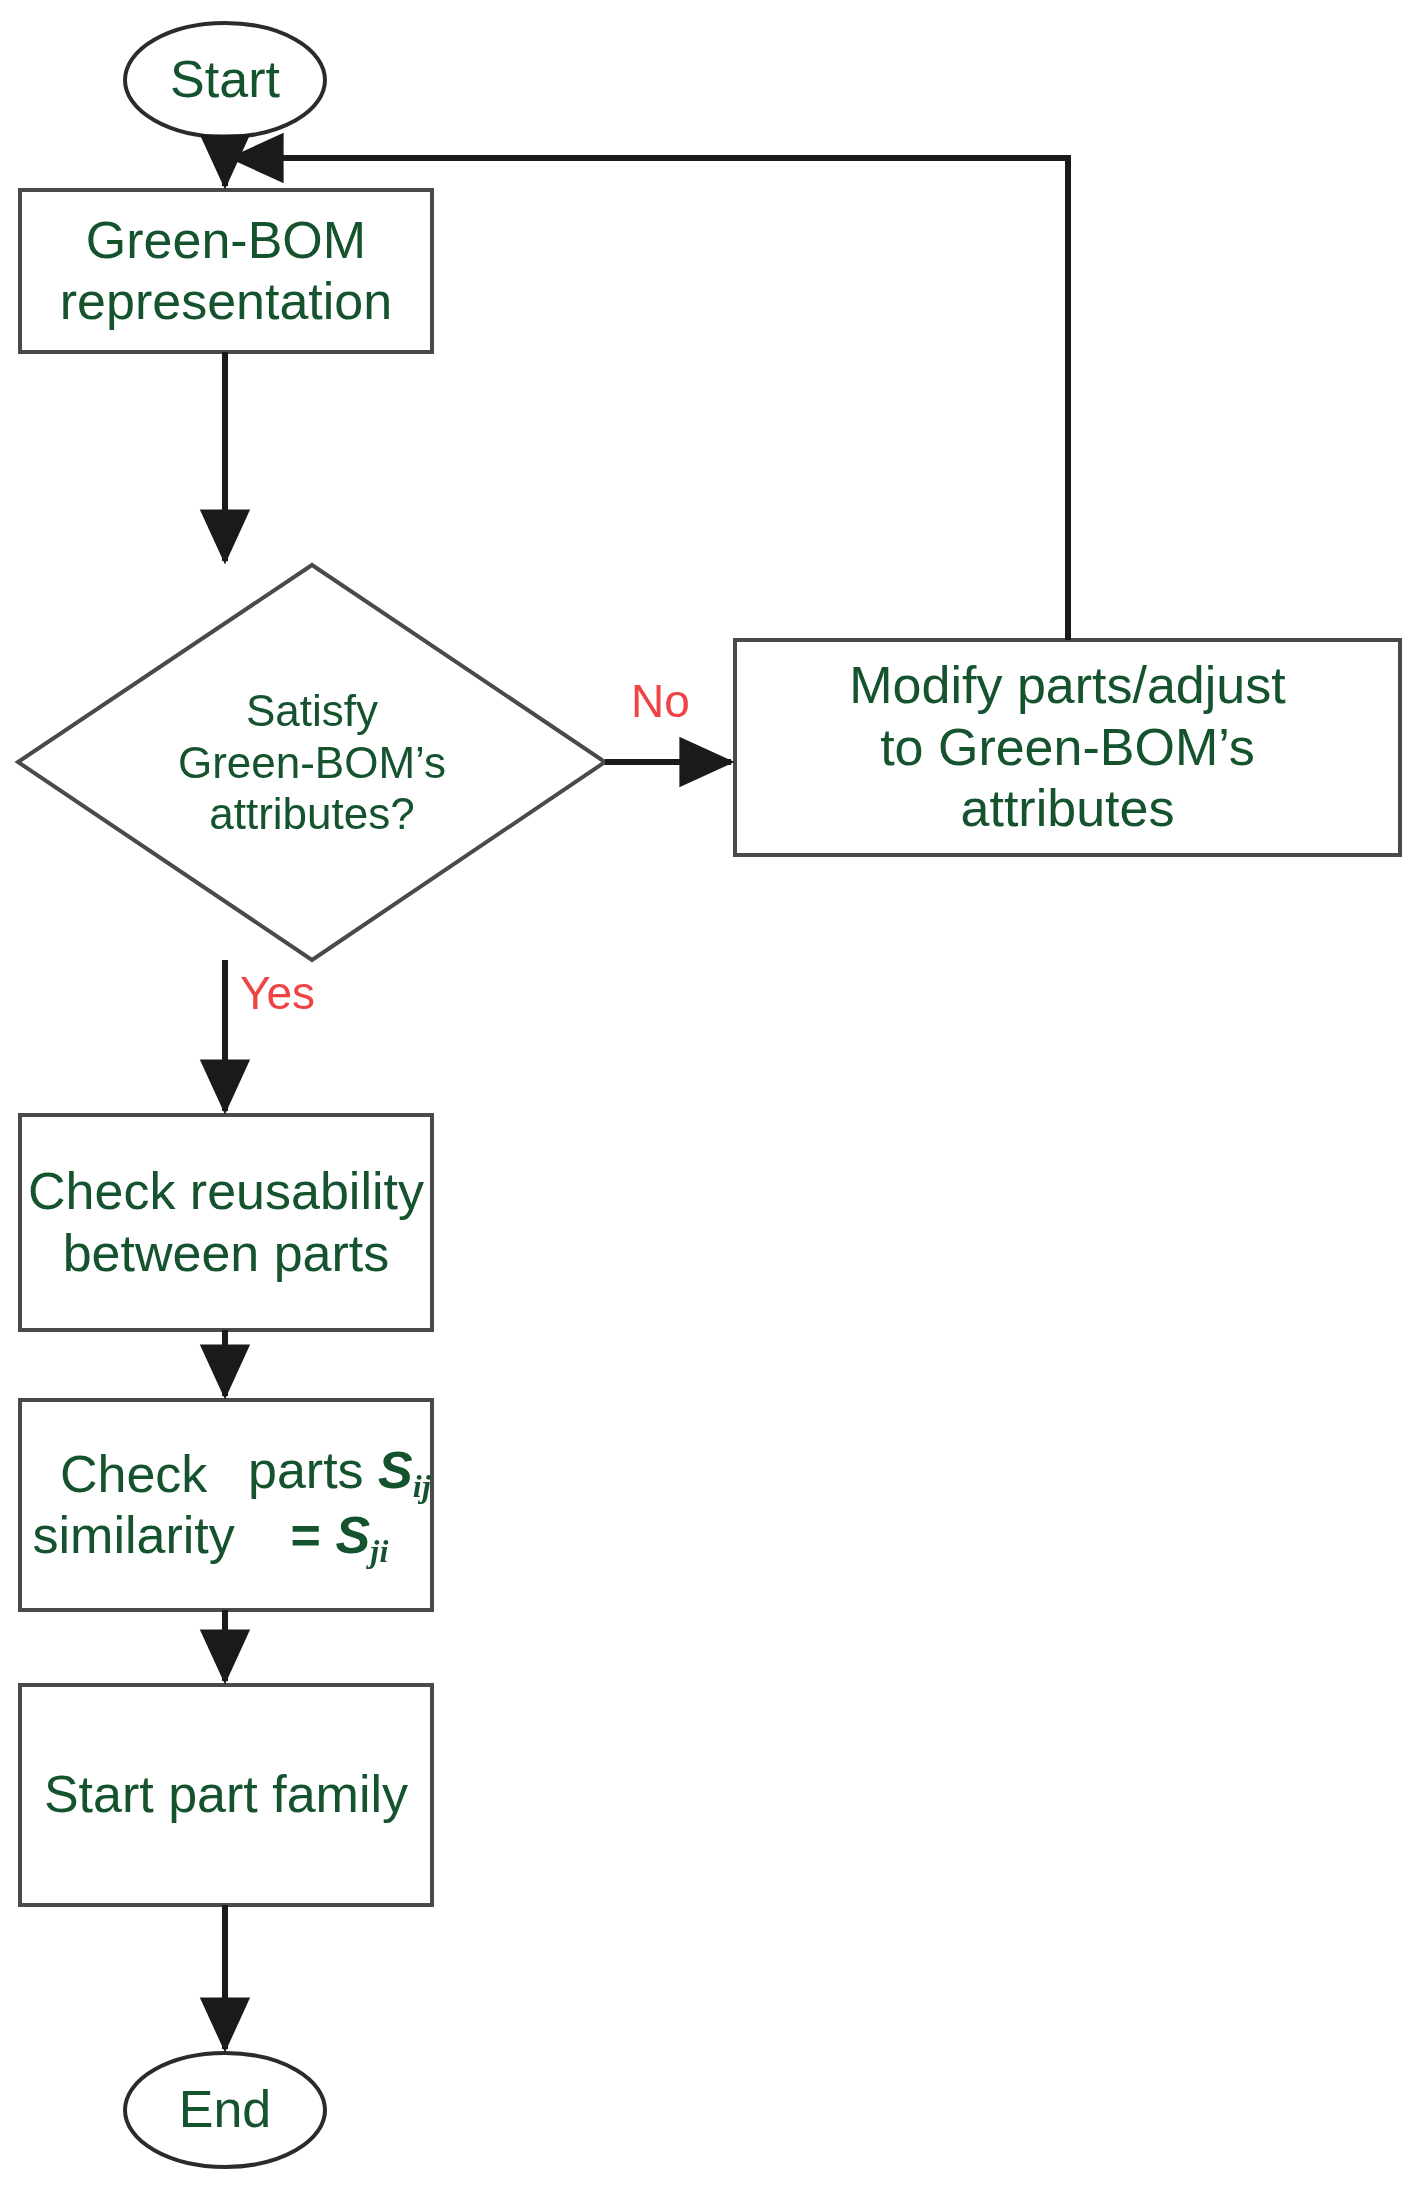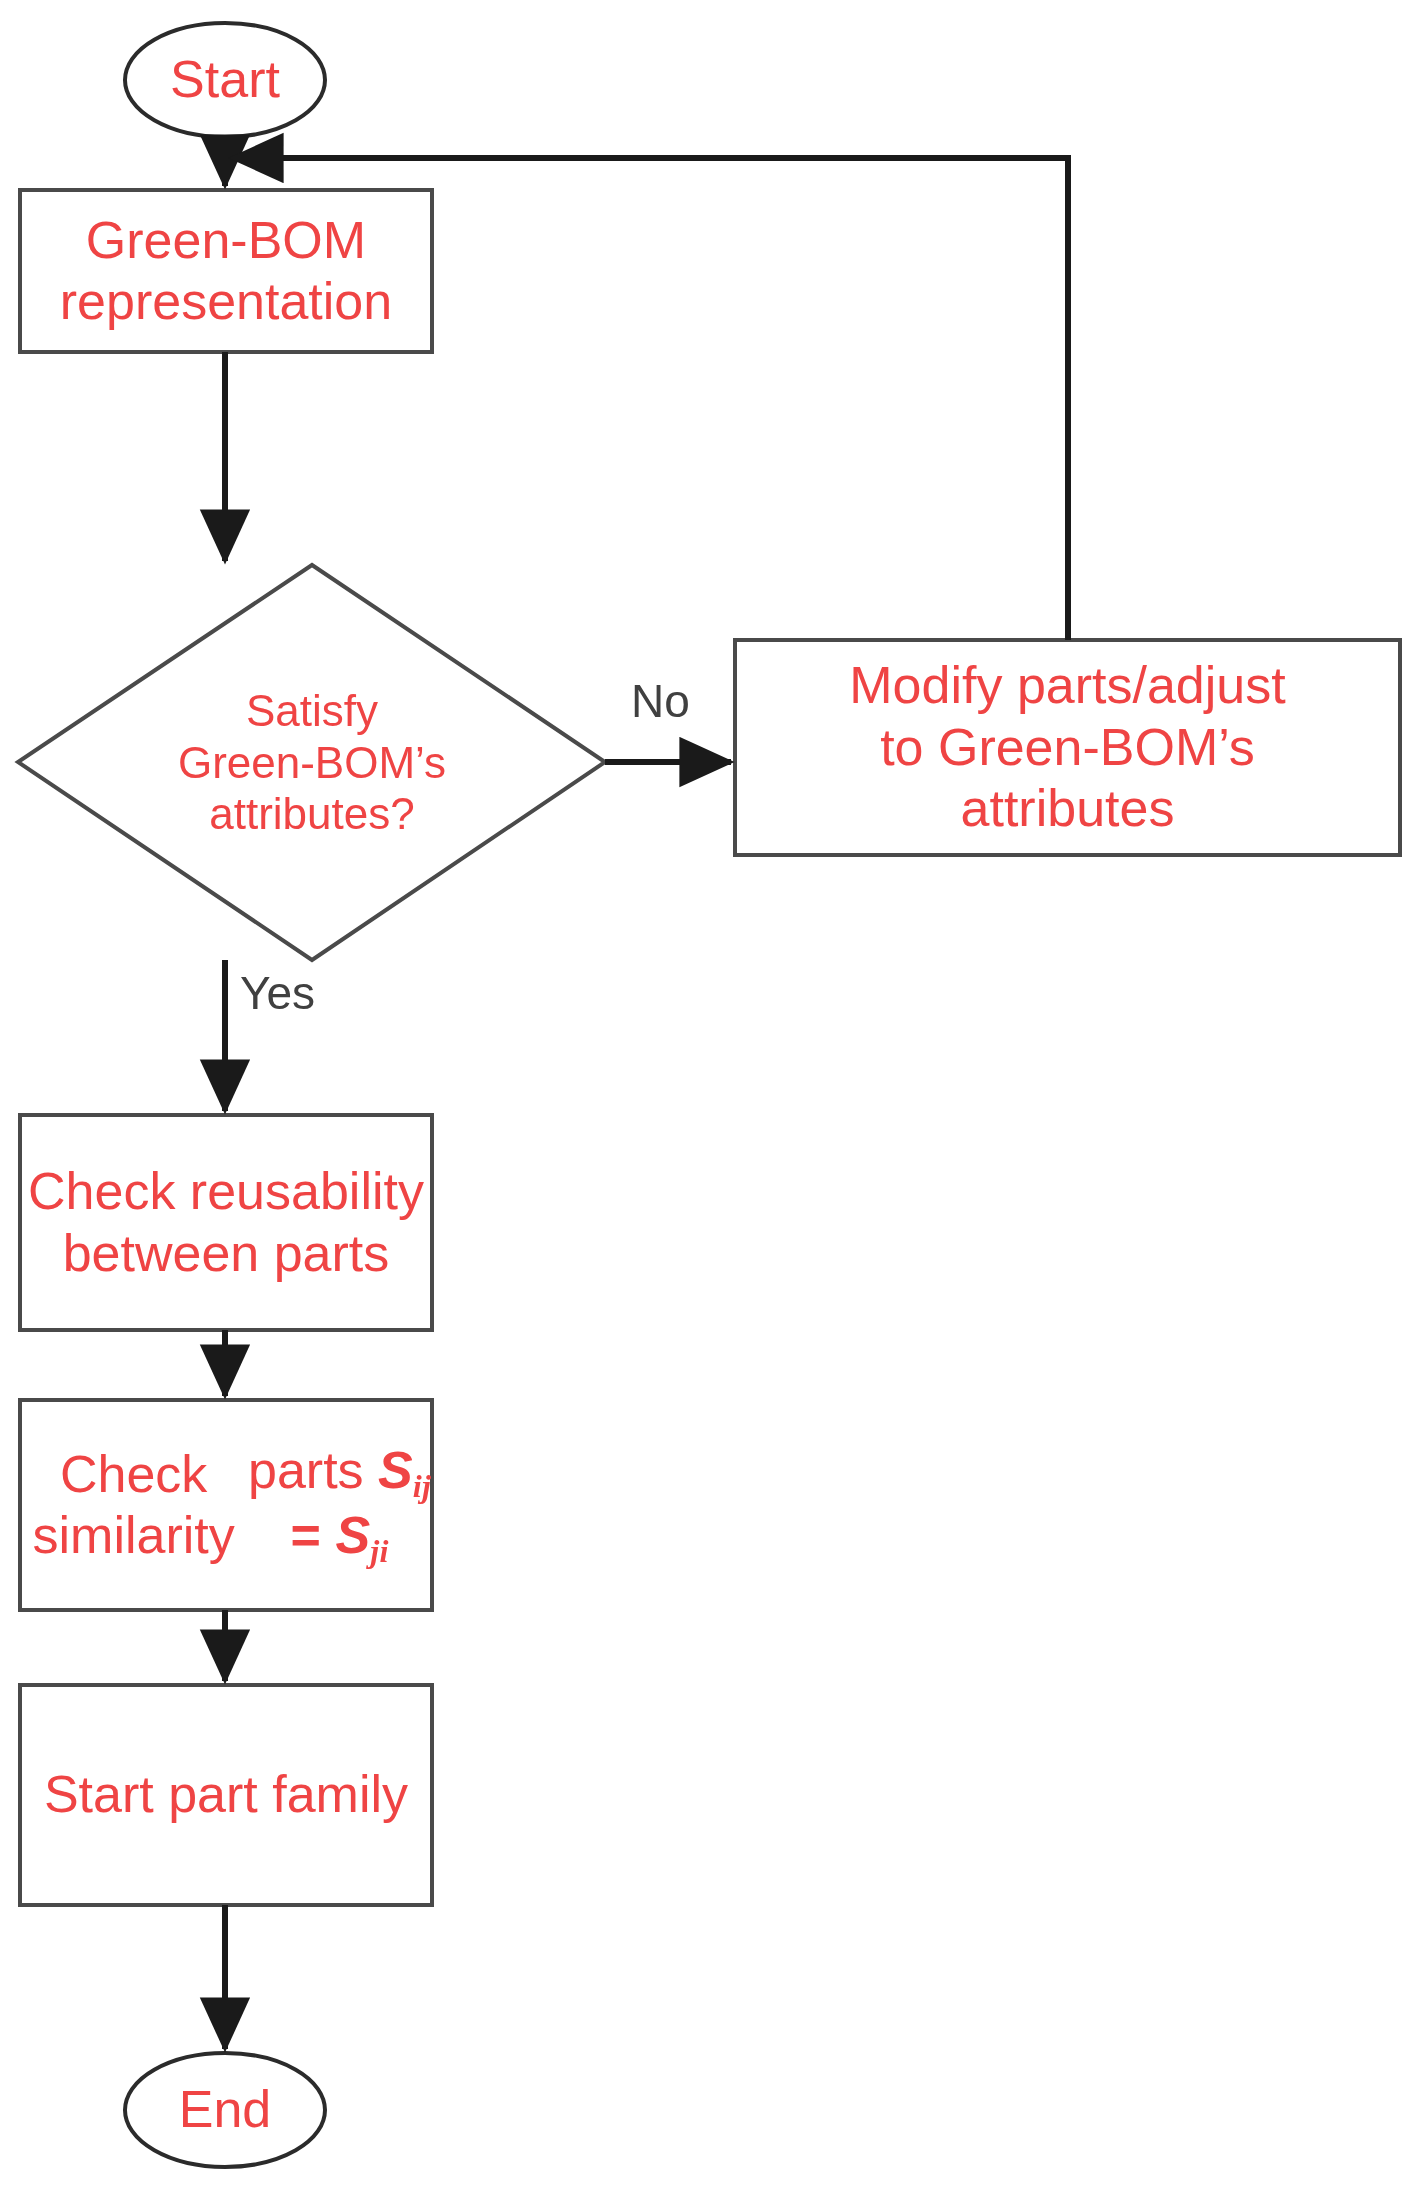--- a/index.html
+++ b/index.html
@@ -24,37 +24,37 @@
     left: 0;
     width: 1419px;
     height: 2212px;
   }
   .node-label {
     position: absolute;
     display: flex;
     align-items: center;
     justify-content: center;
     text-align: center;
-    color: #ef4444;
+    color: #14532d;
     line-height: 1.18;
     pointer-events: none;
     white-space: pre-line;
   }
   .terminal-label {
     font-size: 52px;
   }
   .process-label {
     font-size: 52px;
   }
   .decision-label {
     font-size: 44px;
   }
   .edge-label {
     position: absolute;
-    color: #404040;
+    color: #ef4444;
     font-size: 46px;
     line-height: 1;
   }
   .sym {
     font-style: italic;
     font-weight: bold;
   }
   .sub {
     font-style: italic;
     font-weight: bold;

